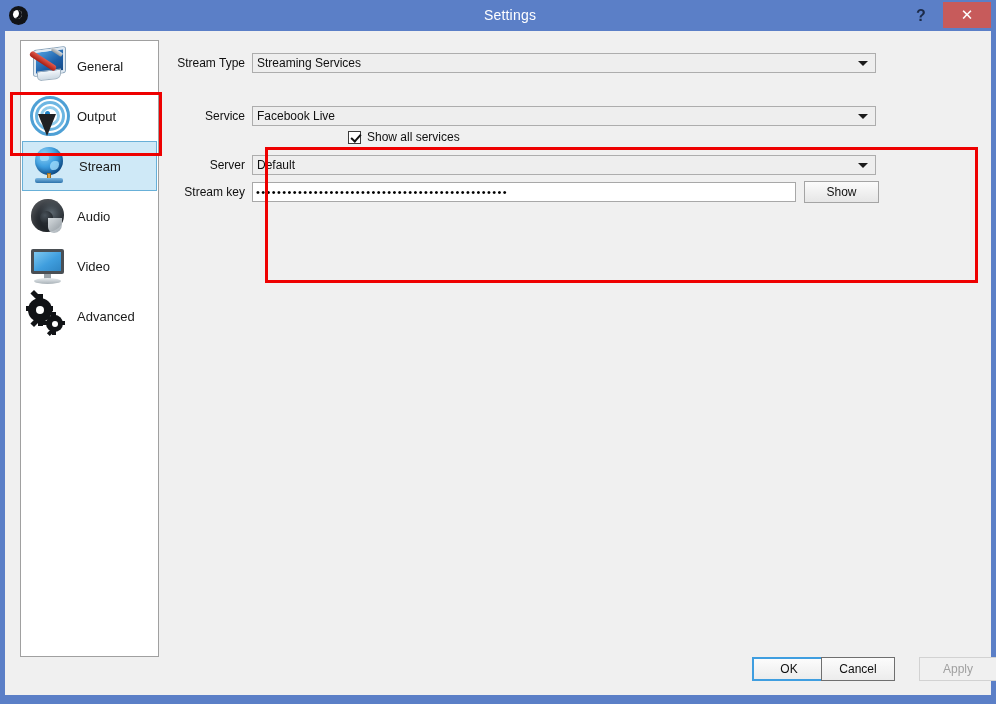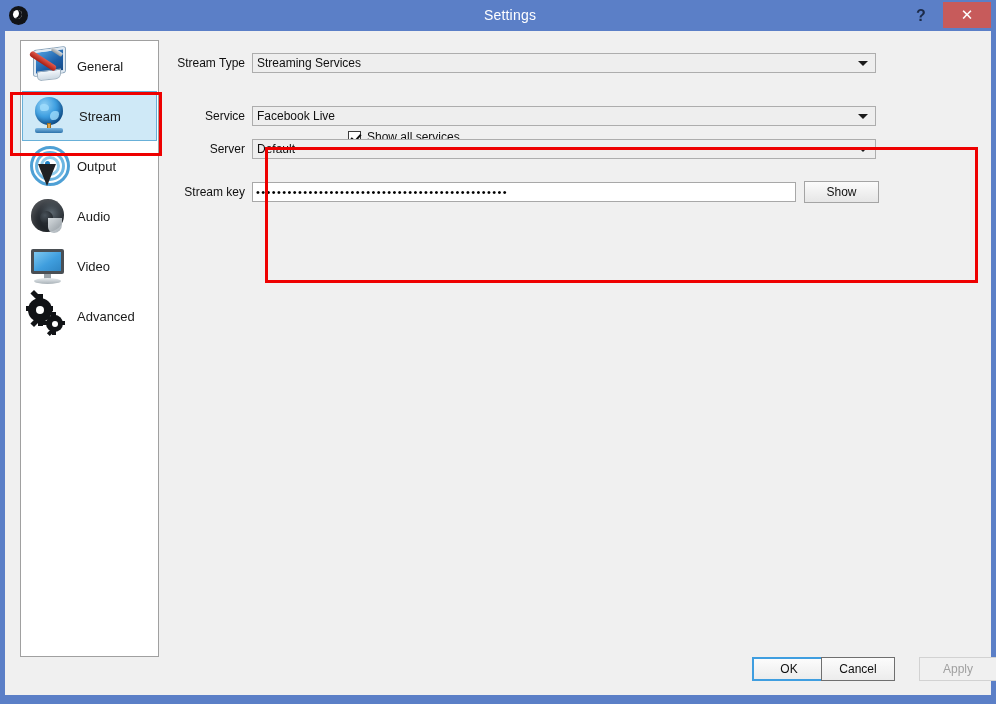--- a/index.html
+++ b/index.html
@@ -480,38 +480,38 @@
       <div class="nav-item">
         <div class="nav-icon ic-general">
           <div class="mon"></div>
             <div class="base"></div>
           <div class="driver"></div>
             <div class="tip"></div>
         </div>
         <div class="nav-label">General</div>
       </div>
 
-      <div class="nav-item selected">
-        <div class="nav-icon ic-stream">
-          <div class="globe"></div>
-            <div class="pole"></div>
-            <div class="bar"></div>
-        </div>
-        <div class="nav-label">Stream</div>
-      </div>
-
       <div class="nav-item">
         <div class="nav-icon ic-output">
           <div class="ring r1"></div>
             <div class="ring r2"></div>
             <div class="ring r3"></div>
           <div class="dot"></div>
             <div class="tower"></div>
         </div>
         <div class="nav-label">Output</div>
+      </div>
+
+      <div class="nav-item selected">
+        <div class="nav-icon ic-stream">
+          <div class="globe"></div>
+            <div class="pole"></div>
+            <div class="bar"></div>
+        </div>
+        <div class="nav-label">Stream</div>
       </div>
 
       <div class="nav-item">
         <div class="nav-icon ic-audio">
           <div class="cone"></div>
             <div class="edge"></div>
         </div>
         <div class="nav-label">Audio</div>
       </div>
 
@@ -561,21 +561,21 @@
           <span>Facebook Live</span>
           <span class="arrow"></span>
         </div>
       </div>
 
       <div class="checkbox-row" style="position:absolute; left:183px; top:90px;">
         <div class="cb-box checked"></div>
         <div class="cb-label">Show all services</div>
       </div>
 
-      <div class="form-row" style="left:0; top:99px; width:808px;">
+      <div class="form-row" style="left:0; top:115px; width:808px;">
         <div class="field-label" style="width:80px;">Server</div>
         <div class="combo" style="width:624px;">
           <span>Default</span>
           <span class="arrow"></span>
         </div>
       </div>
 
       <div class="form-row" style="left:0; top:141px; width:808px;">
         <div class="field-label" style="width:80px;">Stream key</div>
         <div class="textbox" style="width:544px;">

